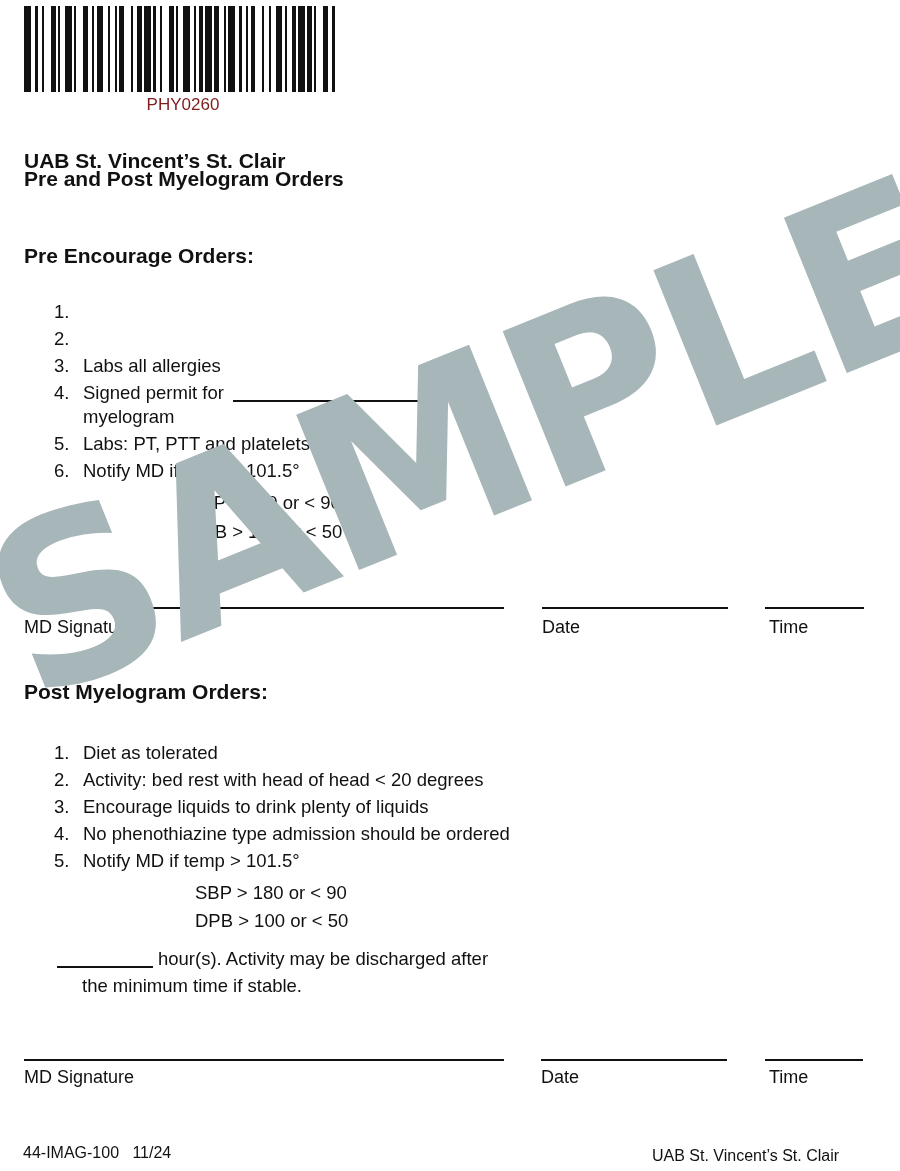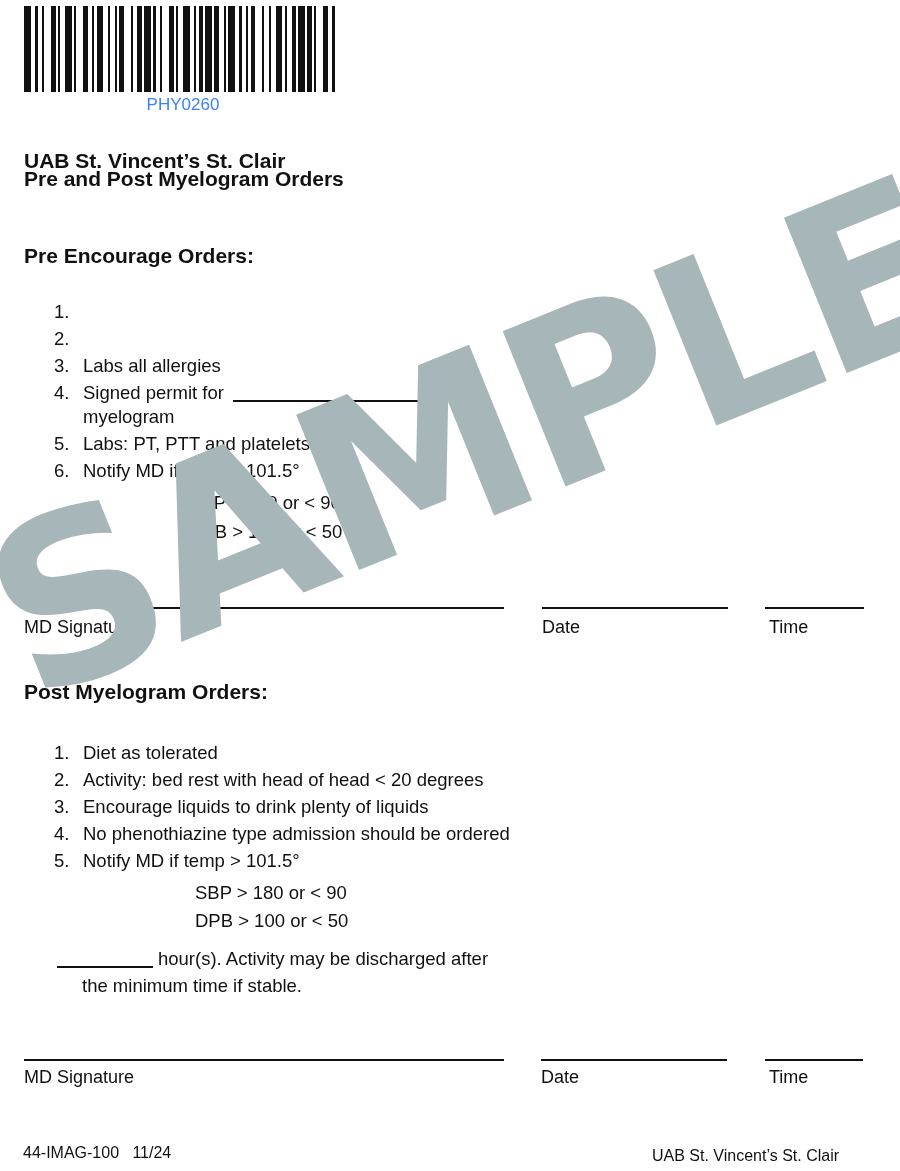--- a/index.html
+++ b/index.html
@@ -1,21 +1,21 @@
 <!DOCTYPE html>
 <html><head>
 <meta charset="utf-8">
 <style>
   html, body { margin: 0; padding: 0; background: #ffffff; }
   body { width: 900px; height: 1171px; position: relative; overflow: hidden;
          font-family: "Liberation Sans", sans-serif; color: #111; }
   .abs { position: absolute; }
   .barcode { left: 24px; top: 6px; width: 318px; height: 86px; display: flex; align-items: stretch; }
   .barcode span { display: block; height: 100%; }
-  .barcode-label { left: 24px; top: 95px; width: 318px; text-align: center; font-size: 17px; color: #3b82f6; }
+  .barcode-label { left: 24px; top: 95px; width: 318px; text-align: center; font-size: 17px; color: #7f1d1d; }
   .title { left: 24px; font-size: 21px; font-weight: bold; color: #111; }
   .section-heading { left: 24px; font-size: 21px; font-weight: bold; }
   .list-item { font-size: 18.5px; display: flex; line-height: 22px; }
   .list-item .num { width: 29px; flex: 0 0 29px; }
   .sub-line { font-size: 18.5px; }
   .sig-line { height: 2px; background: #111; }
   .sig-label { font-size: 18px; }
   .footer-text { font-size: 16px; }
   .blank { display: inline-block; border-bottom: 2px solid #111; height: 18px; vertical-align: -3px; }
   .watermark { left: 470px; top: 440px; transform: translate(-50%, -50%) rotate(-22deg);

